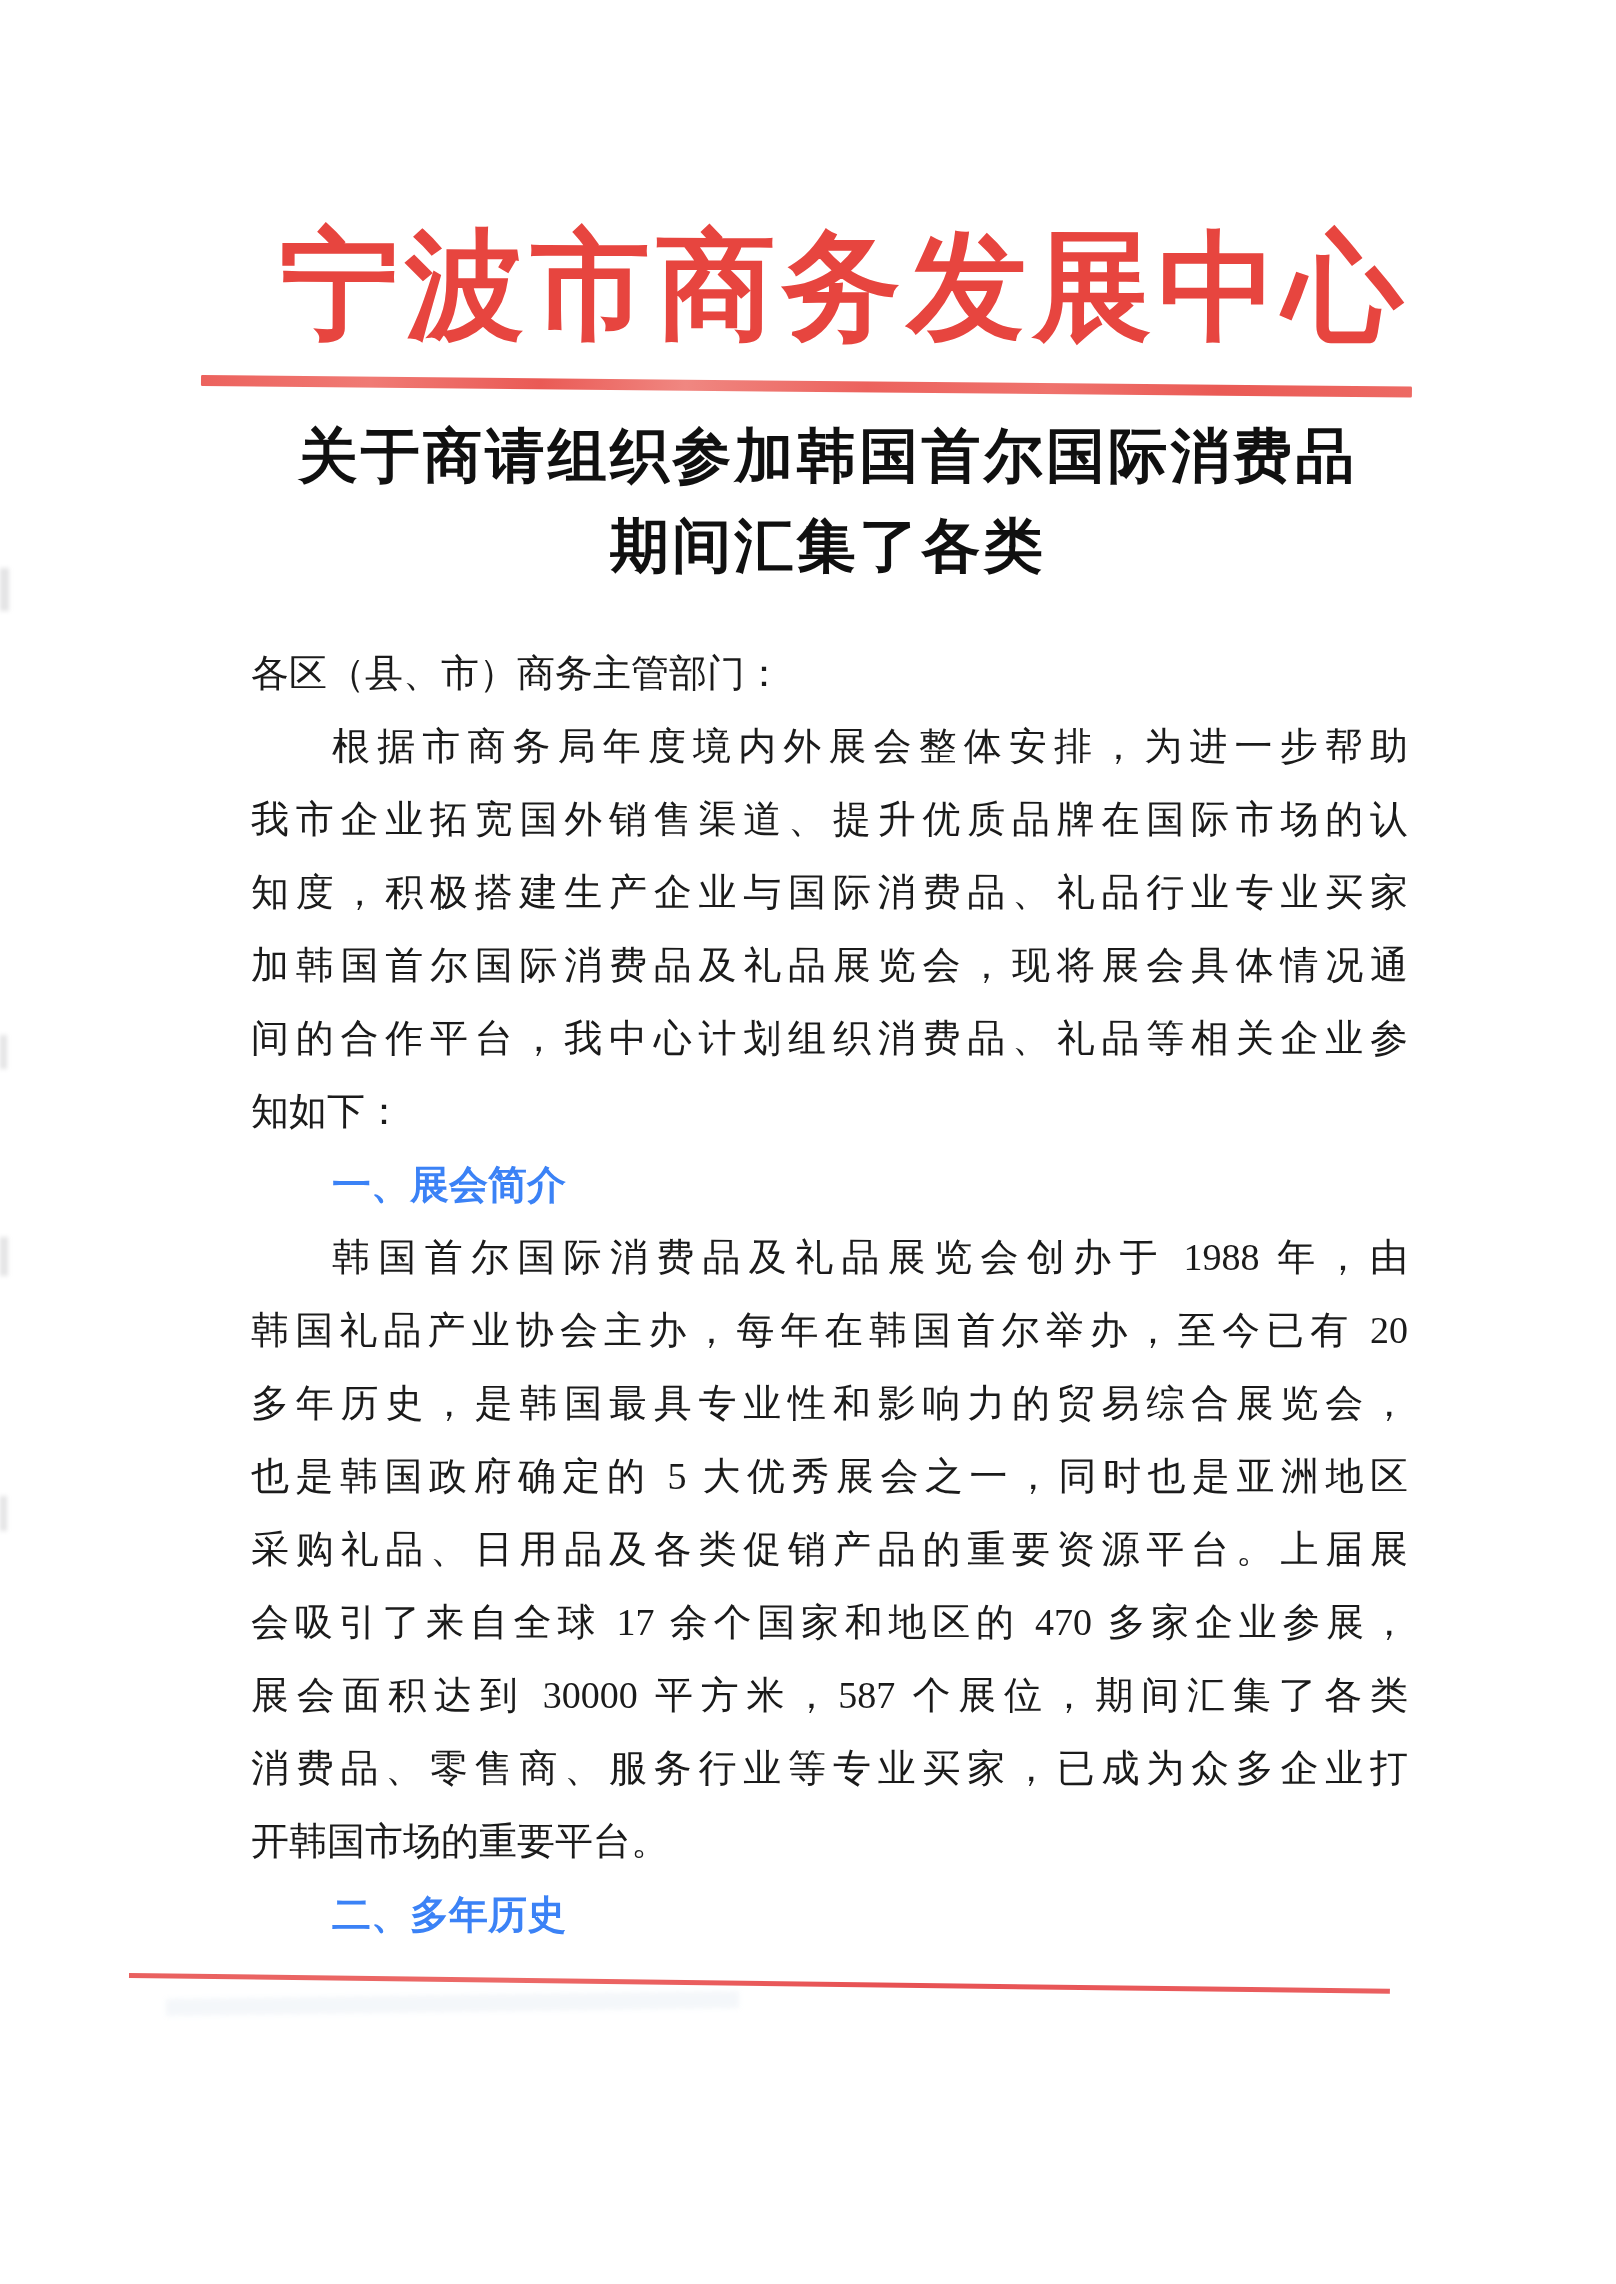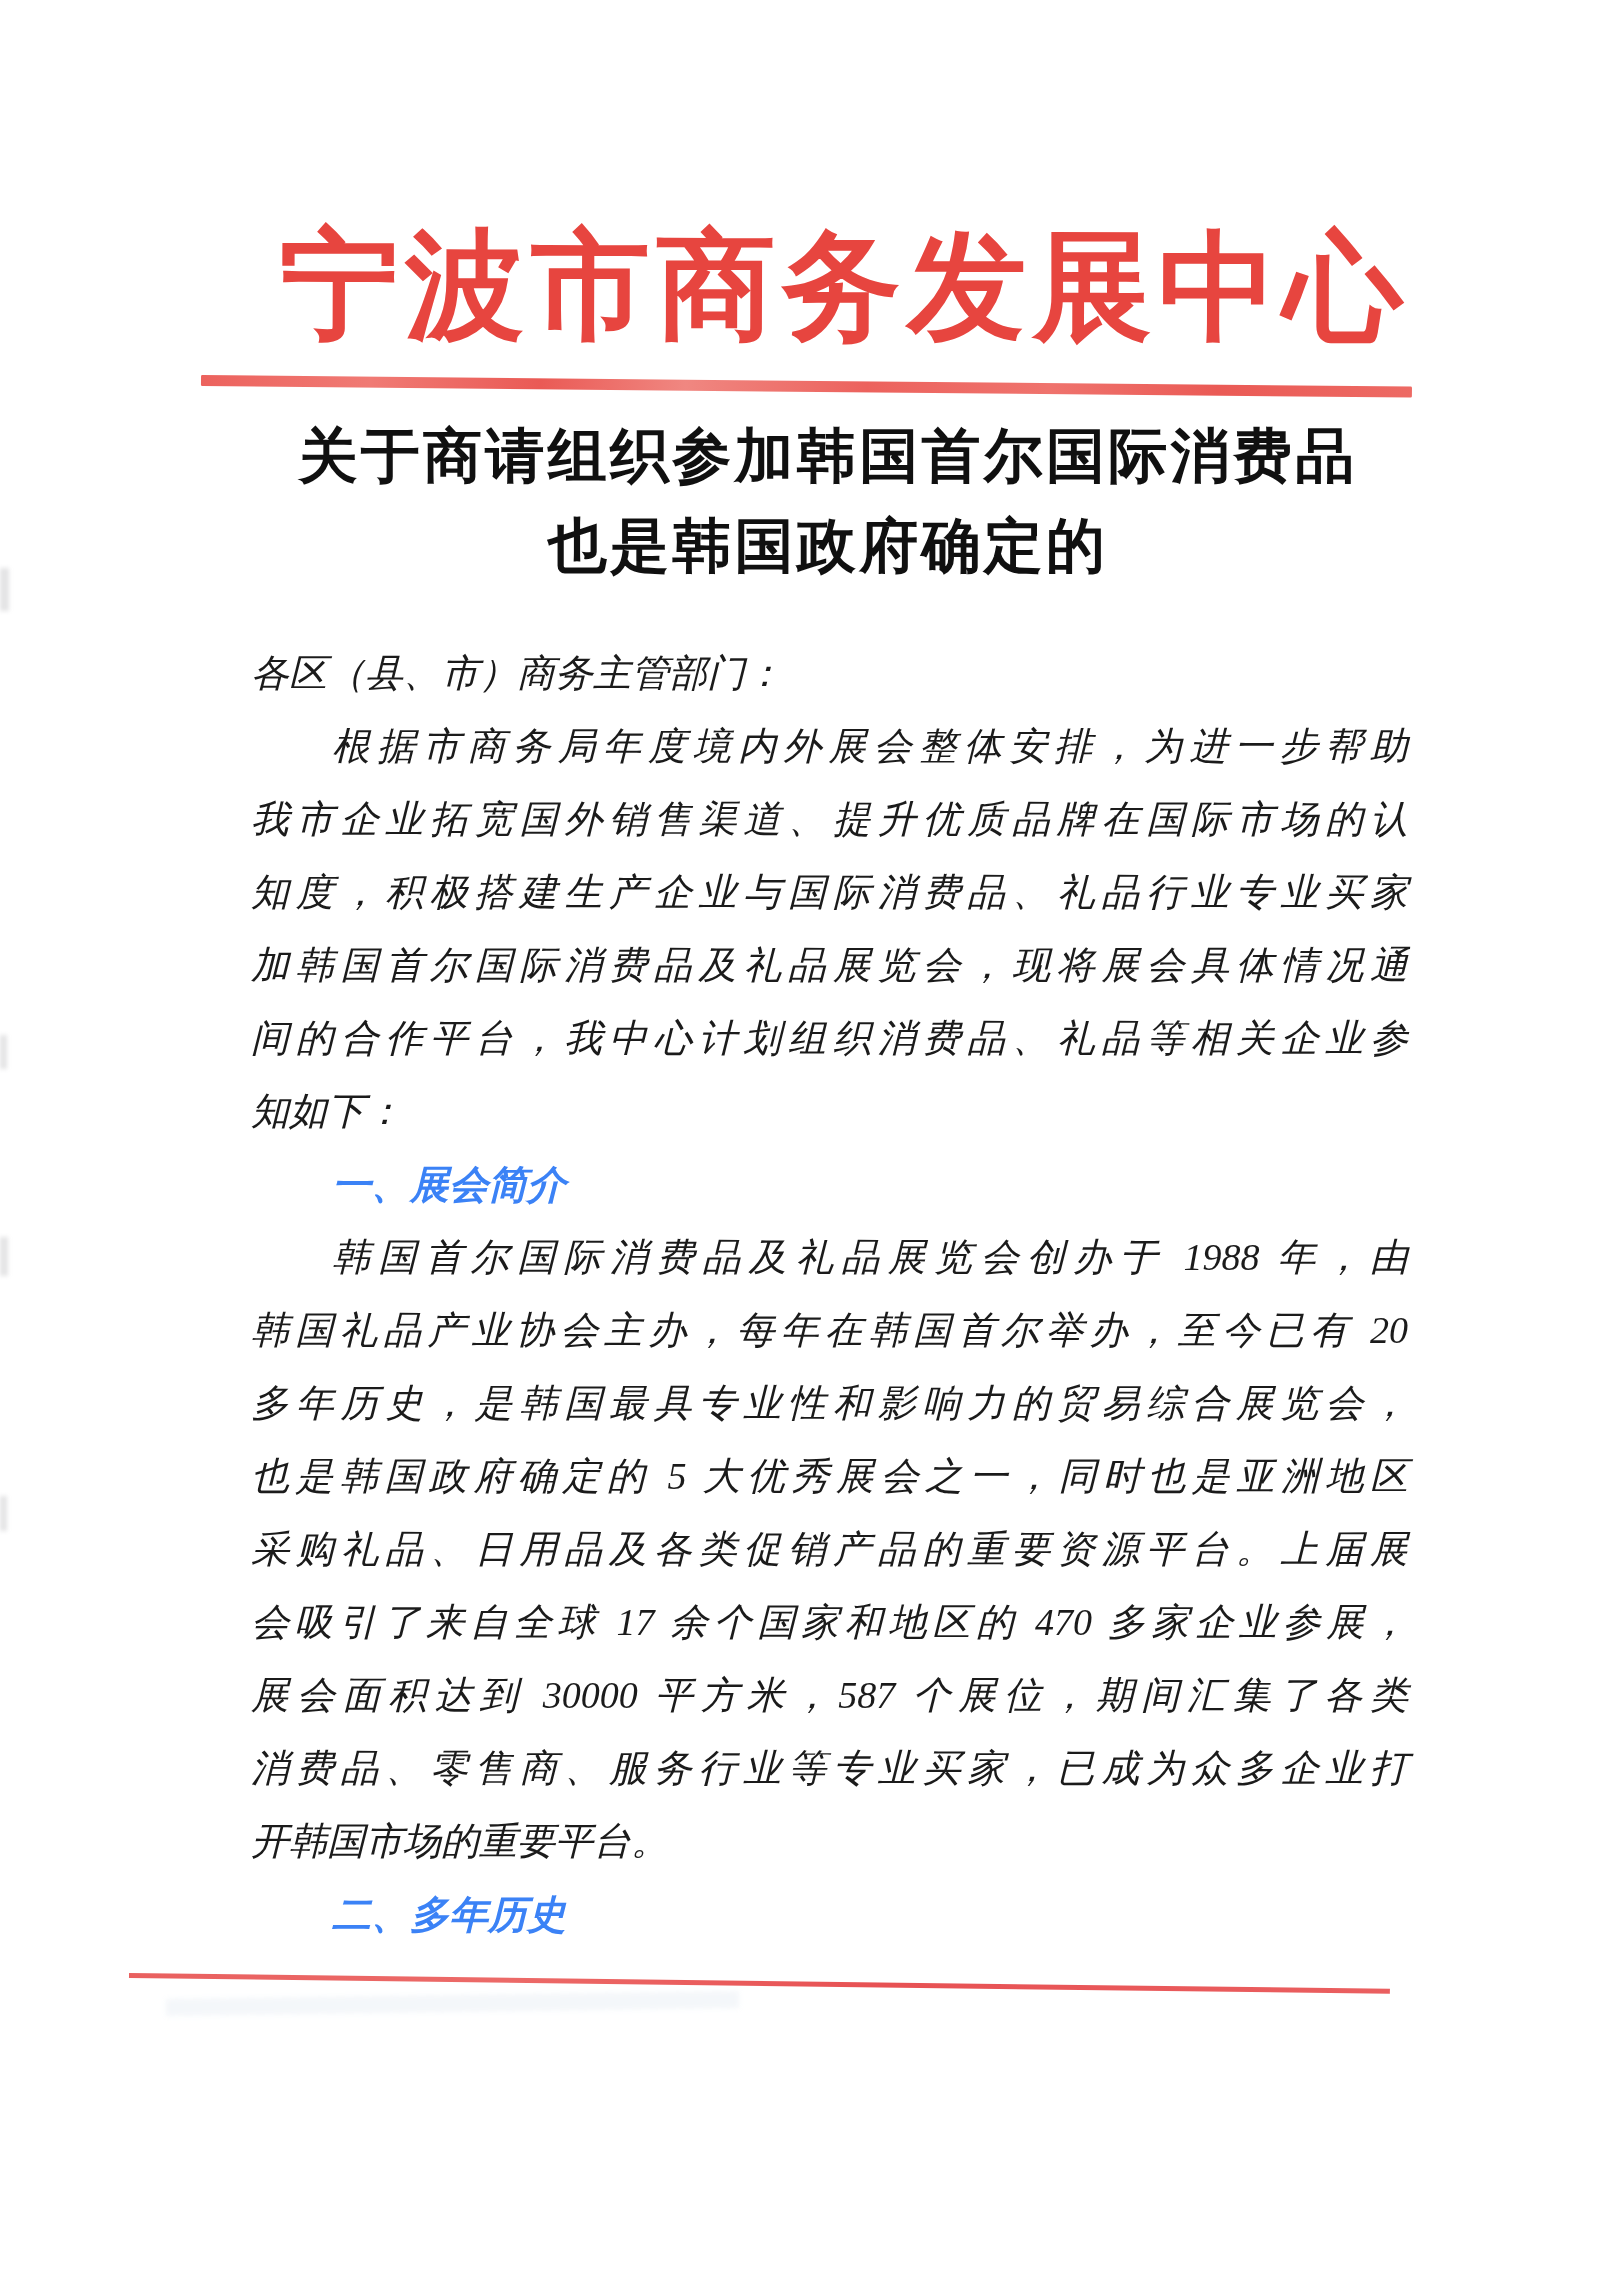--- a/index.html
+++ b/index.html
@@ -65,21 +65,21 @@
   .body-block {
     position: absolute;
     top: 637px;
     left: 251px;
     width: 1157px;
     font-size: 38px;
     line-height: 73px;
     color: #1b1b1b;
     font-family: "Liberation Serif", "DejaVu Serif", serif;
   }
-  .line { width: 100%; font-style: italic; }
+  .line { width: 100%; }
   .just {
     text-align: justify;
     text-align-last: justify;
     text-justify: inter-character;
   }
   .ind { text-indent: 81px; }
   .left { text-align: left; }
   .h {
     font-family: "Liberation Sans", "DejaVu Sans", sans-serif;
     font-weight: 700;
@@ -123,21 +123,21 @@
 <body>
 
 <div class="page">
 
   <div class="letterhead">宁波市商务发展中心</div>
 
   <div class="rule-thick"></div>
 
   <div class="doc-title">
     <div>关于商请组织参加韩国首尔国际消费品</div>
-    <div>也是韩国政府确定的</div>
+    <div>期间汇集了各类</div>
   </div>
 
   <div class="body-block">
     <div class="line left">各区（县、市）商务主管部门：</div>
     <div class="line just ind">根据市商务局年度境内外展会整体安排，为进一步帮助</div>
     <div class="line just">我市企业拓宽国外销售渠道、提升优质品牌在国际市场的认</div>
     <div class="line just">知度，积极搭建生产企业与国际消费品、礼品行业专业买家</div>
     <div class="line just">加韩国首尔国际消费品及礼品展览会，现将展会具体情况通</div>
     <div class="line just">间的合作平台，我中心计划组织消费品、礼品等相关企业参</div>
     <div class="line left">知如下：</div>

